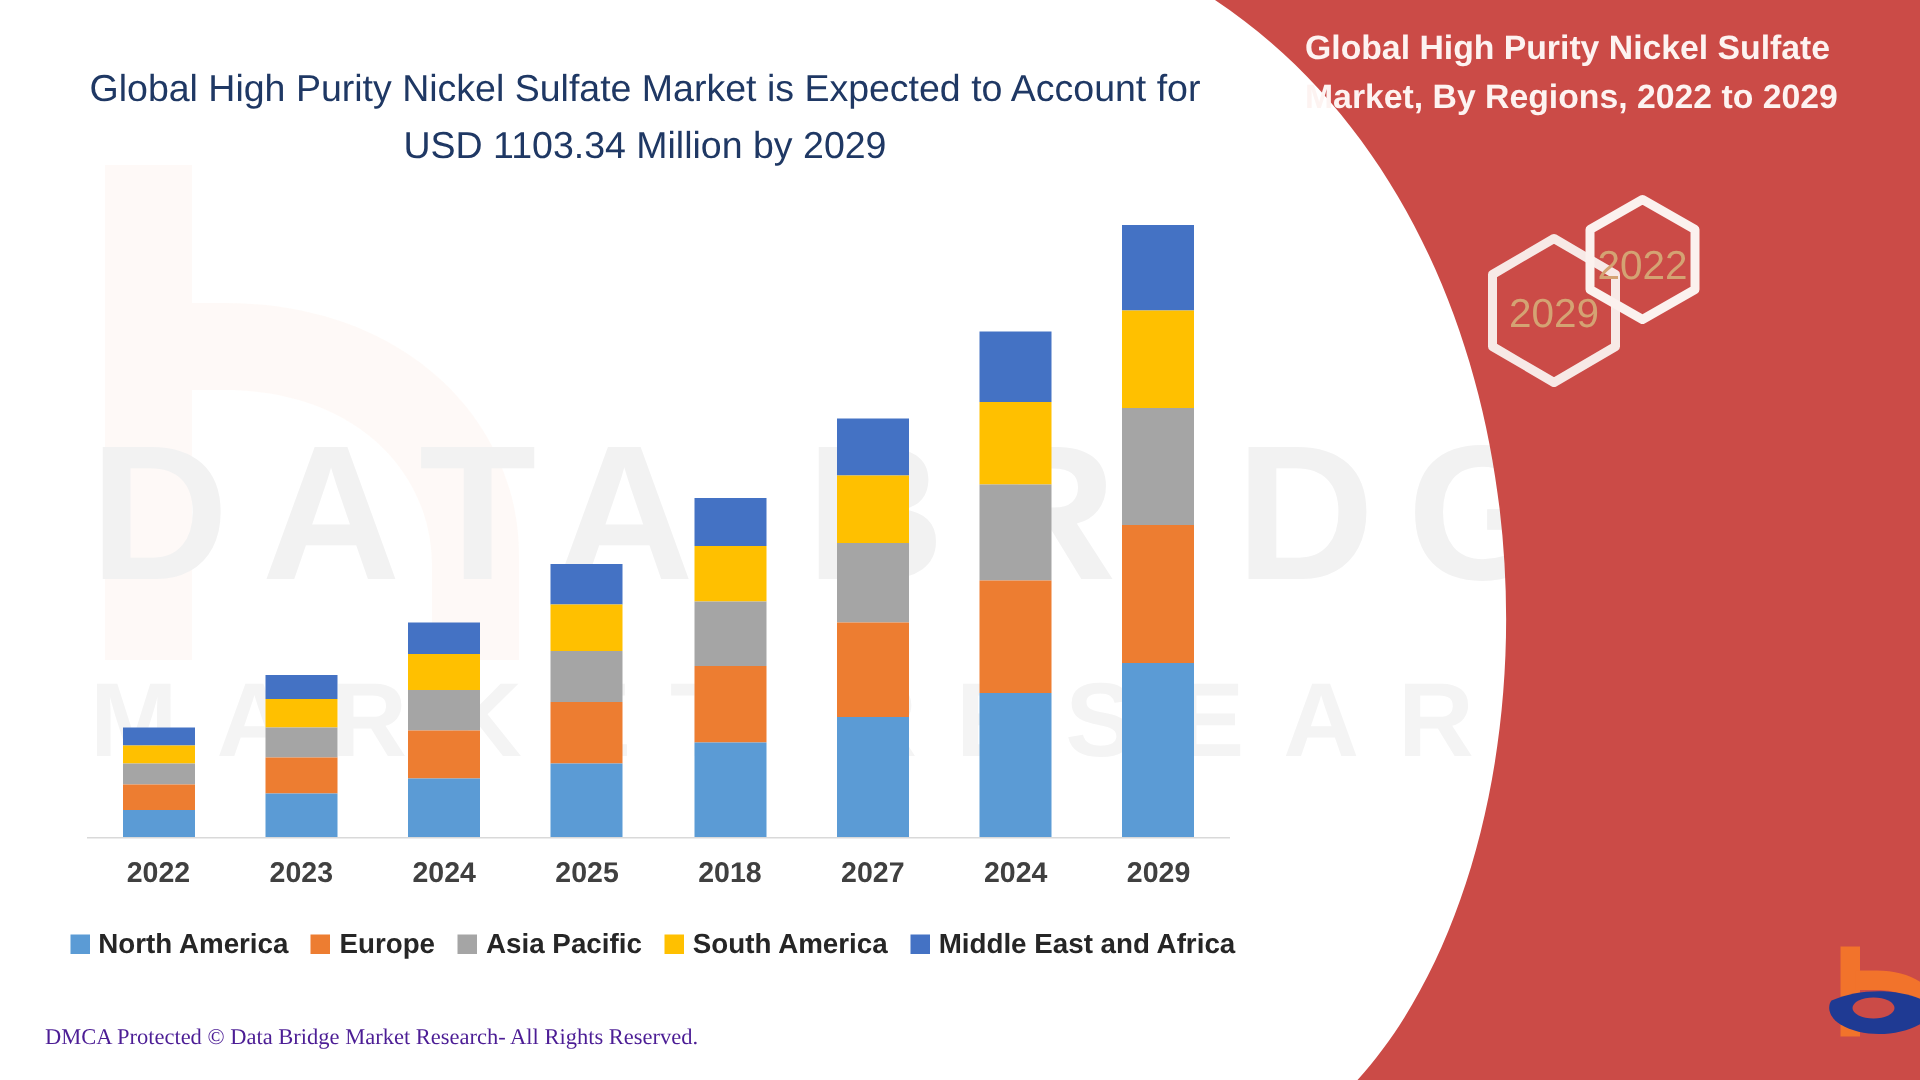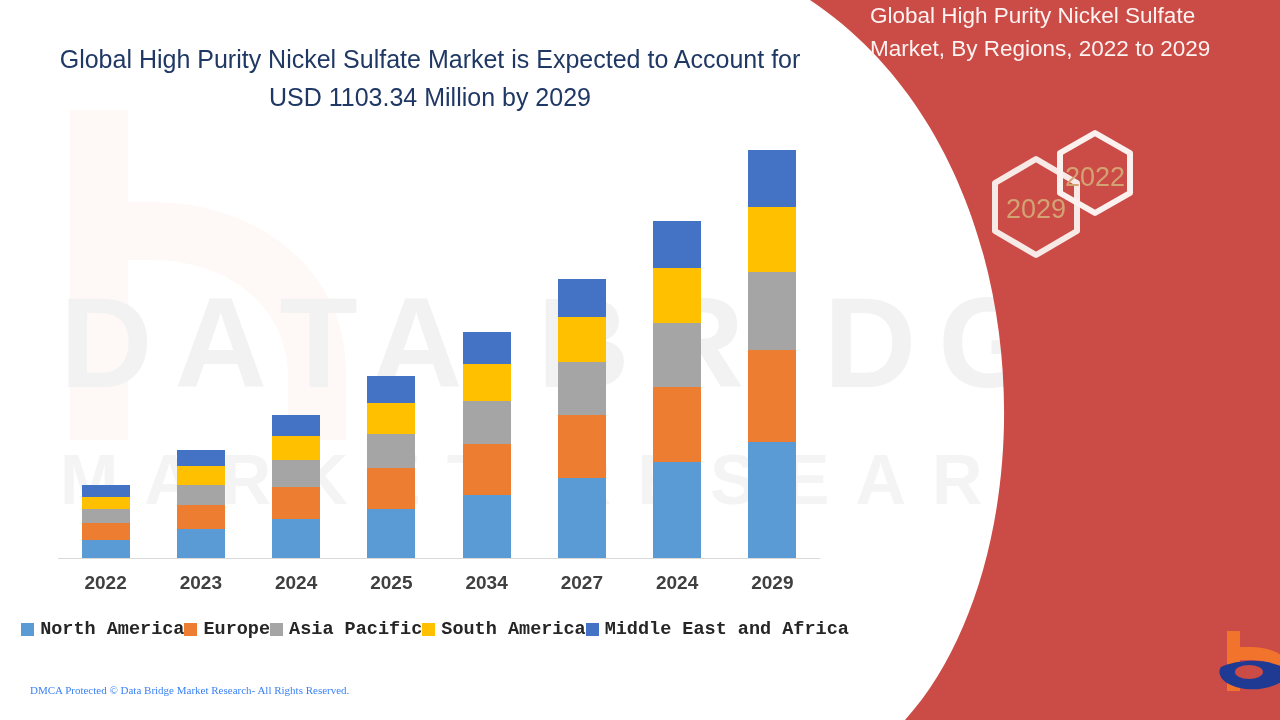--- a/index.html
+++ b/index.html
@@ -28,22 +28,22 @@
   #wm-text .l2{ font-size:70px; letter-spacing:26px; color:#f4f4f4; }
 
   
   #right-panel{
     position:absolute; top:0; right:0; width:470px; height:720px;
     overflow:hidden;
   }
   #right-panel svg.bg{ position:absolute; inset:0; }
 
   #panel-heading{
-    position:absolute; left:60px; top:0; width:390px;
-    color:#fdf3f1; font-size:22.5px; font-weight:400; line-height:1.45;
+    position:absolute; left:60px; top:16px; width:390px;
+    color:#fdf3f1; font-size:22.5px; font-weight:700; line-height:1.45;
     text-align:left;
   }
 
   #hex-group{ position:absolute; left:0; top:128px; width:470px; height:160px; }
 
   #brand-name{
     position:absolute; left:30px; top:308px; width:420px;
     text-align:center; color:#ffd21a; font-size:23px; font-weight:600;
     line-height:1.42; letter-spacing:.2px;
   }
@@ -73,33 +73,33 @@
     position:absolute; left:58px; top:572px; width:762px; height:28px;
   }
   .xlab{
     position:absolute; width:96px; text-align:center;
     color:#404040; font-size:19px; font-weight:700;
   }
 
   
   #legend{
     position:absolute; left:40px; top:615px; width:790px; height:28px;
-    display:flex; align-items:center; justify-content:center; font-family:Liberation Mono, monospace;
+    display:flex; align-items:center; justify-content:center; gap:15px;
   }
   .leg-item{ display:flex; align-items:center; gap:6px; }
   .leg-swatch{ width:13px; height:13px; flex:0 0 13px; }
   .leg-label{ color:#262626; font-size:18.5px; font-weight:700; white-space:nowrap; }
 
   
   #footer{
     position:absolute; left:0; top:684px; width:840px; height:24px;
   }
   #dmca{
     position:absolute; left:30px; top:0;
-    font-family:"Liberation Serif", serif; font-size:11px; color:#3b82f6;
+    font-family:"Liberation Serif", serif; font-size:15px; color:#4c1d95;
   }
   #source{
     position:absolute; left:460px; top:0;
     font-family:"Liberation Serif", serif; font-size:12.5px; color:#262626;
   }
 </style>
 </head>
 <body>
 
 <div id="watermark-layer">
@@ -174,21 +174,21 @@
         <div class="seg" style="background: rgb(68, 114, 196); height: 57.12px;"></div>
       </div>
     </div>
 </div>
 <div id="axis-line"></div>
 <div id="x-labels">
     <div class="xlab" style="left: -0.375px;">2022</div>
     <div class="xlab" style="left: 94.875px;">2023</div>
     <div class="xlab" style="left: 190.125px;">2024</div>
     <div class="xlab" style="left: 285.375px;">2025</div>
-    <div class="xlab" style="left: 380.625px;">2034</div>
+    <div class="xlab" style="left: 380.625px;">2018</div>
     <div class="xlab" style="left: 475.875px;">2027</div>
     <div class="xlab" style="left: 571.125px;">2024</div>
     <div class="xlab" style="left: 666.375px;">2029</div>
   </div>
 
 <div id="legend">
     <div class="leg-item">
       <span class="leg-swatch" style="background: rgb(91, 155, 213);"></span>
       <span class="leg-label">North America</span>
     </div>

